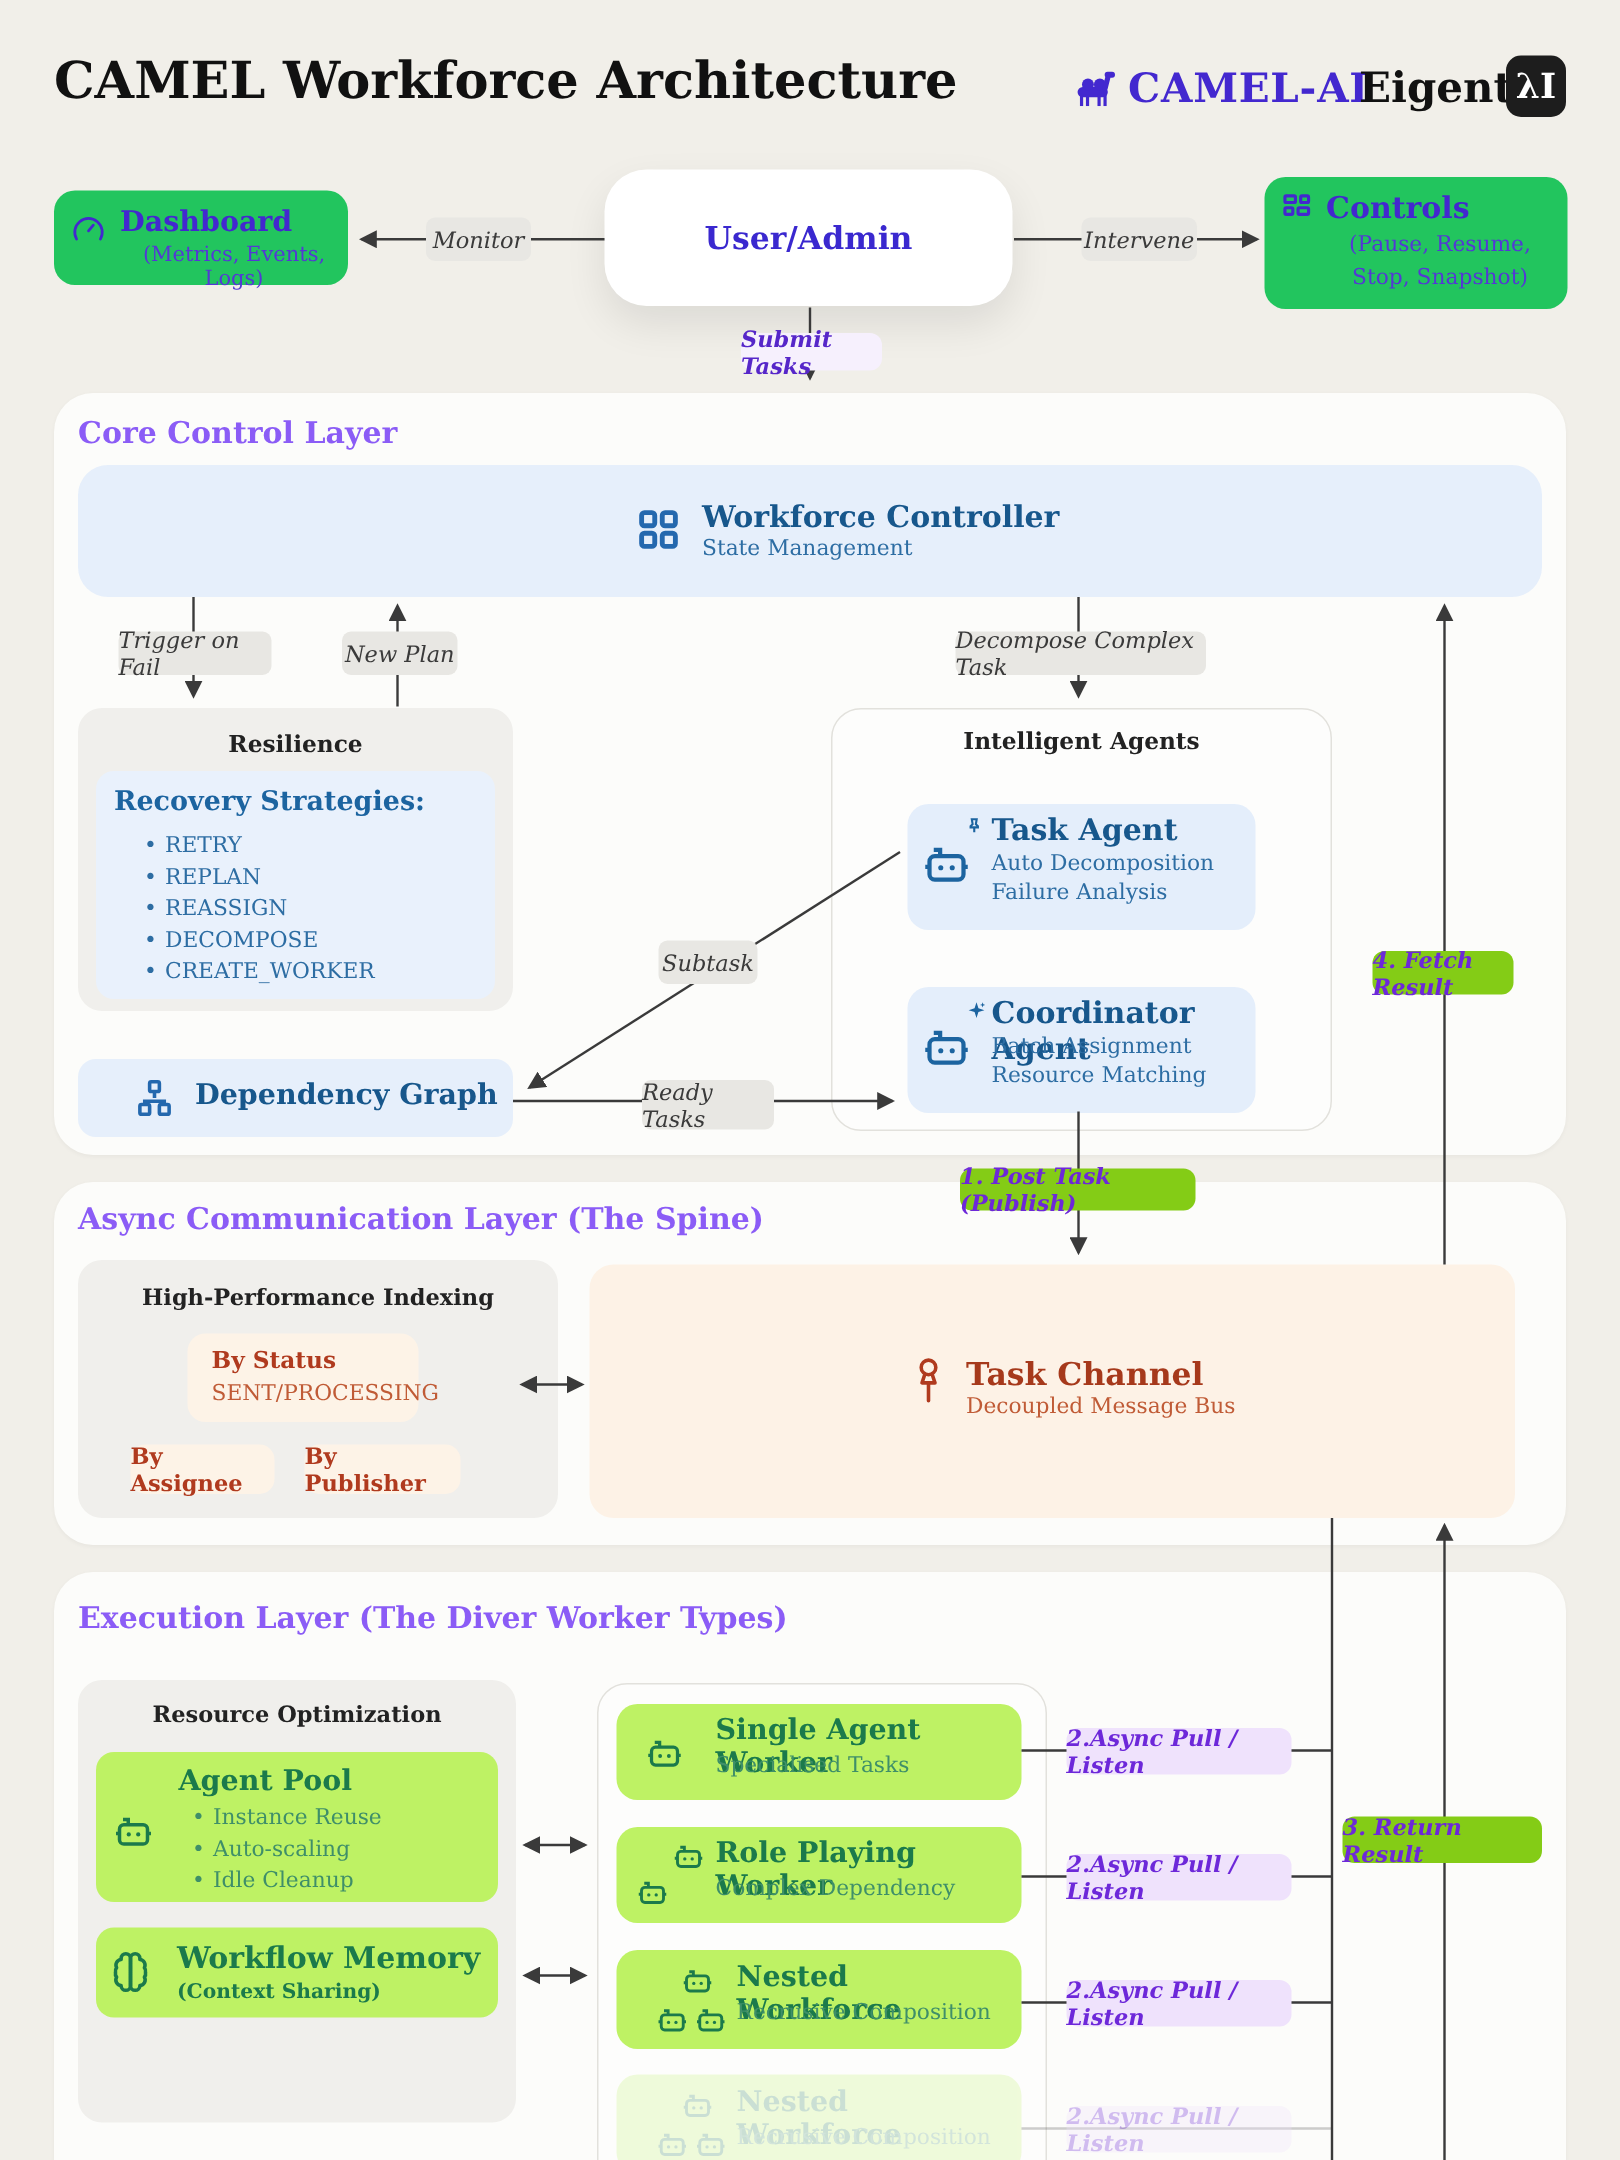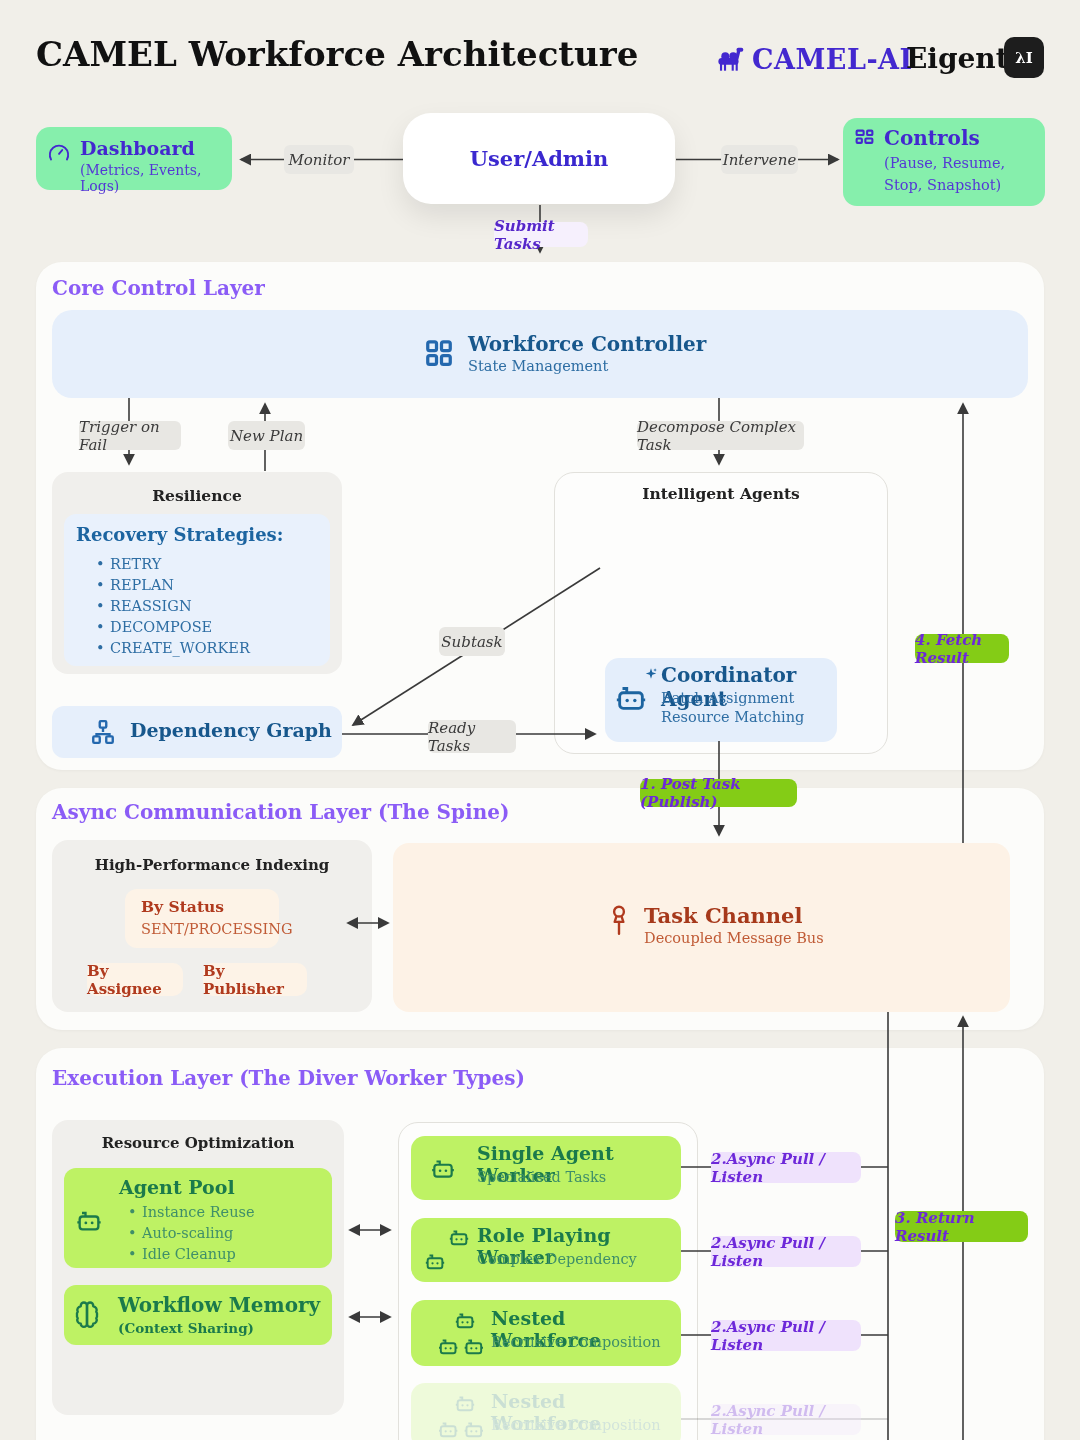--- a/index.html
+++ b/index.html
@@ -14,21 +14,21 @@
     position:absolute;background:#fcfcfa;border-radius:26px;
     box-shadow:0 1px 3px rgba(0,0,0,0.04);z-index:1;
   }
   .section-heading{position:absolute;font-size:20px;font-weight:bold;color:#8b5cf6;z-index:3;}
   .card{position:absolute;z-index:2;border-radius:14px;}
   .gray-box{background:#f0efec;border-radius:16px;}
   .blue-box{background:#e6effb;}
   .blue-inner{background:#e9f1fc;}
   .green-box{background:#bef264;}
   .cream-box{background:#fdf3e7;}
-  .lav-box{background:#86efac;}
+  .lav-box{background:#22c55e;text-align:center;}
   .outline-box{background:#fdfdfc;border:1px solid #e2e1dc;}
   .pill{
     position:absolute;z-index:6;background:#e8e7e3;border-radius:6px;
     display:flex;align-items:center;justify-content:center;
     font-style:italic;font-size:15px;color:#3a3a3a;
   }
   .step-label{
     position:absolute;z-index:6;background:#84cc16;border-radius:8px;
     display:flex;align-items:center;justify-content:center;
     font-style:italic;font-weight:bold;font-size:15px;color:#6d28d9;
@@ -64,21 +64,21 @@
       <rect x="45" y="9" width="6.5" height="20" rx="3" transform="rotate(14 48 19)"></rect>
       <rect x="46" y="5" width="13" height="7.5" rx="3.7"></rect>
       <rect x="15" y="34" width="4" height="14"></rect>
       <rect x="22.5" y="34" width="4" height="14"></rect>
       <rect x="37" y="34" width="4" height="14"></rect>
       <rect x="44.5" y="34" width="4" height="14"></rect>
     </svg>
   </span>
   <div class="abs" style="left:752px;top:44px;font-size:27px;font-weight:bold;color:#4328cf;letter-spacing:0.5px;">CAMEL-AI</div>
   <div class="abs" style="left:906px;top:42px;font-size:28px;font-weight:bold;color:#111;">Eigent</div>
-  <div class="abs" style="left:1004px;top:37px;width:40px;height:41px;background:#1d1d1d;border-radius:10px;display:flex;align-items:center;justify-content:center;color:#fff;font-size:15px;font-weight:bold;">λI</div>
+  <div class="abs" style="left:1004px;top:37px;width:40px;height:41px;background:#1d1d1d;border-radius:10px;display:flex;align-items:center;justify-content:center;color:#fff;font-size:23px;font-weight:bold;">λI</div>
 
   <div class="card lav-box" style="left:36px;top:127px;width:196px;height:63px;">
     <span class="icon abs" style="left:12px;top:15px;color:#4328cf;">
       <svg width="22" height="22" viewBox="0 0 24 24" fill="none" stroke="currentColor" stroke-width="2" stroke-linecap="round">
         <path d="M3.34 19a10 10 0 1 1 17.32 0"></path>
           <path d="m12 13 3.5-4.2"></path>
       </svg>
     </span>
     <div class="abs title-purple" style="left:44px;top:10px;font-size:19px;">Dashboard</div>
     <div class="abs text-purple" style="left:44px;top:35px;font-size:14px;">(Metrics, Events, Logs)</div>
@@ -148,20 +148,40 @@
         <rect x="15" y="16" width="6" height="6" rx="1"></rect>
         <path d="M12 8v4M6 16v-2h12v2"></path>
       </svg>
     </span>
     <div class="abs title-blue" style="left:78px;top:13px;font-size:19px;">Dependency Graph</div>
   </div>
 
   <div class="card outline-box" style="left:554px;top:472px;width:332px;height:280px;border-radius:20px;">
     <div class="box-heading" style="top:11px;font-size:15.5px;">Intelligent Agents</div>
 
+    <div class="card" style="left:50px;top:63px;width:232px;height:84px;background:#e4eefb;">
+      <span class="icon abs" style="left:8px;top:22px;color:#1c64a0;">
+        <svg width="36" height="34" viewBox="0 0 24 24" fill="none" stroke="currentColor" stroke-width="2">
+          <rect x="4" y="9" width="16" height="11" rx="2.5"></rect>
+          <path d="M9 9V6H6"></path>
+            <path d="M4 14H2M20 14h2"></path>
+          <circle cx="9.3" cy="14.5" r="1.2" fill="currentColor" stroke="none"></circle>
+          <circle cx="14.7" cy="14.5" r="1.2" fill="currentColor" stroke="none"></circle>
+        </svg>
+      </span>
+      <span class="icon abs" style="left:38px;top:8px;color:#1c64a0;">
+        <svg width="13" height="13" viewBox="0 0 24 24" fill="none" stroke="currentColor" stroke-width="2.6">
+          <path d="M9 4h6l-1 6 2.5 2.5v1.5H7.5V12.5L10 10z"></path>
+            <path d="M12 14v6"></path>
+        </svg>
+      </span>
+      <div class="abs title-blue" style="left:56px;top:5px;font-size:20px;">Task Agent</div>
+      <div class="abs text-blue" style="left:56px;top:32px;font-size:14.5px;">Auto Decomposition</div>
+      <div class="abs text-blue" style="left:56px;top:51px;font-size:14.5px;">Failure Analysis</div>
+    </div>
 
     <div class="card" style="left:50px;top:185px;width:232px;height:84px;background:#e4eefb;">
       <span class="icon abs" style="left:8px;top:22px;color:#1c64a0;">
         <svg width="36" height="34" viewBox="0 0 24 24" fill="none" stroke="currentColor" stroke-width="2">
           <rect x="4" y="9" width="16" height="11" rx="2.5"></rect>
           <path d="M9 9V6H6"></path>
             <path d="M4 14H2M20 14h2"></path>
           <circle cx="9.3" cy="14.5" r="1.2" fill="currentColor" stroke="none"></circle>
           <circle cx="14.7" cy="14.5" r="1.2" fill="currentColor" stroke="none"></circle>
         </svg>

